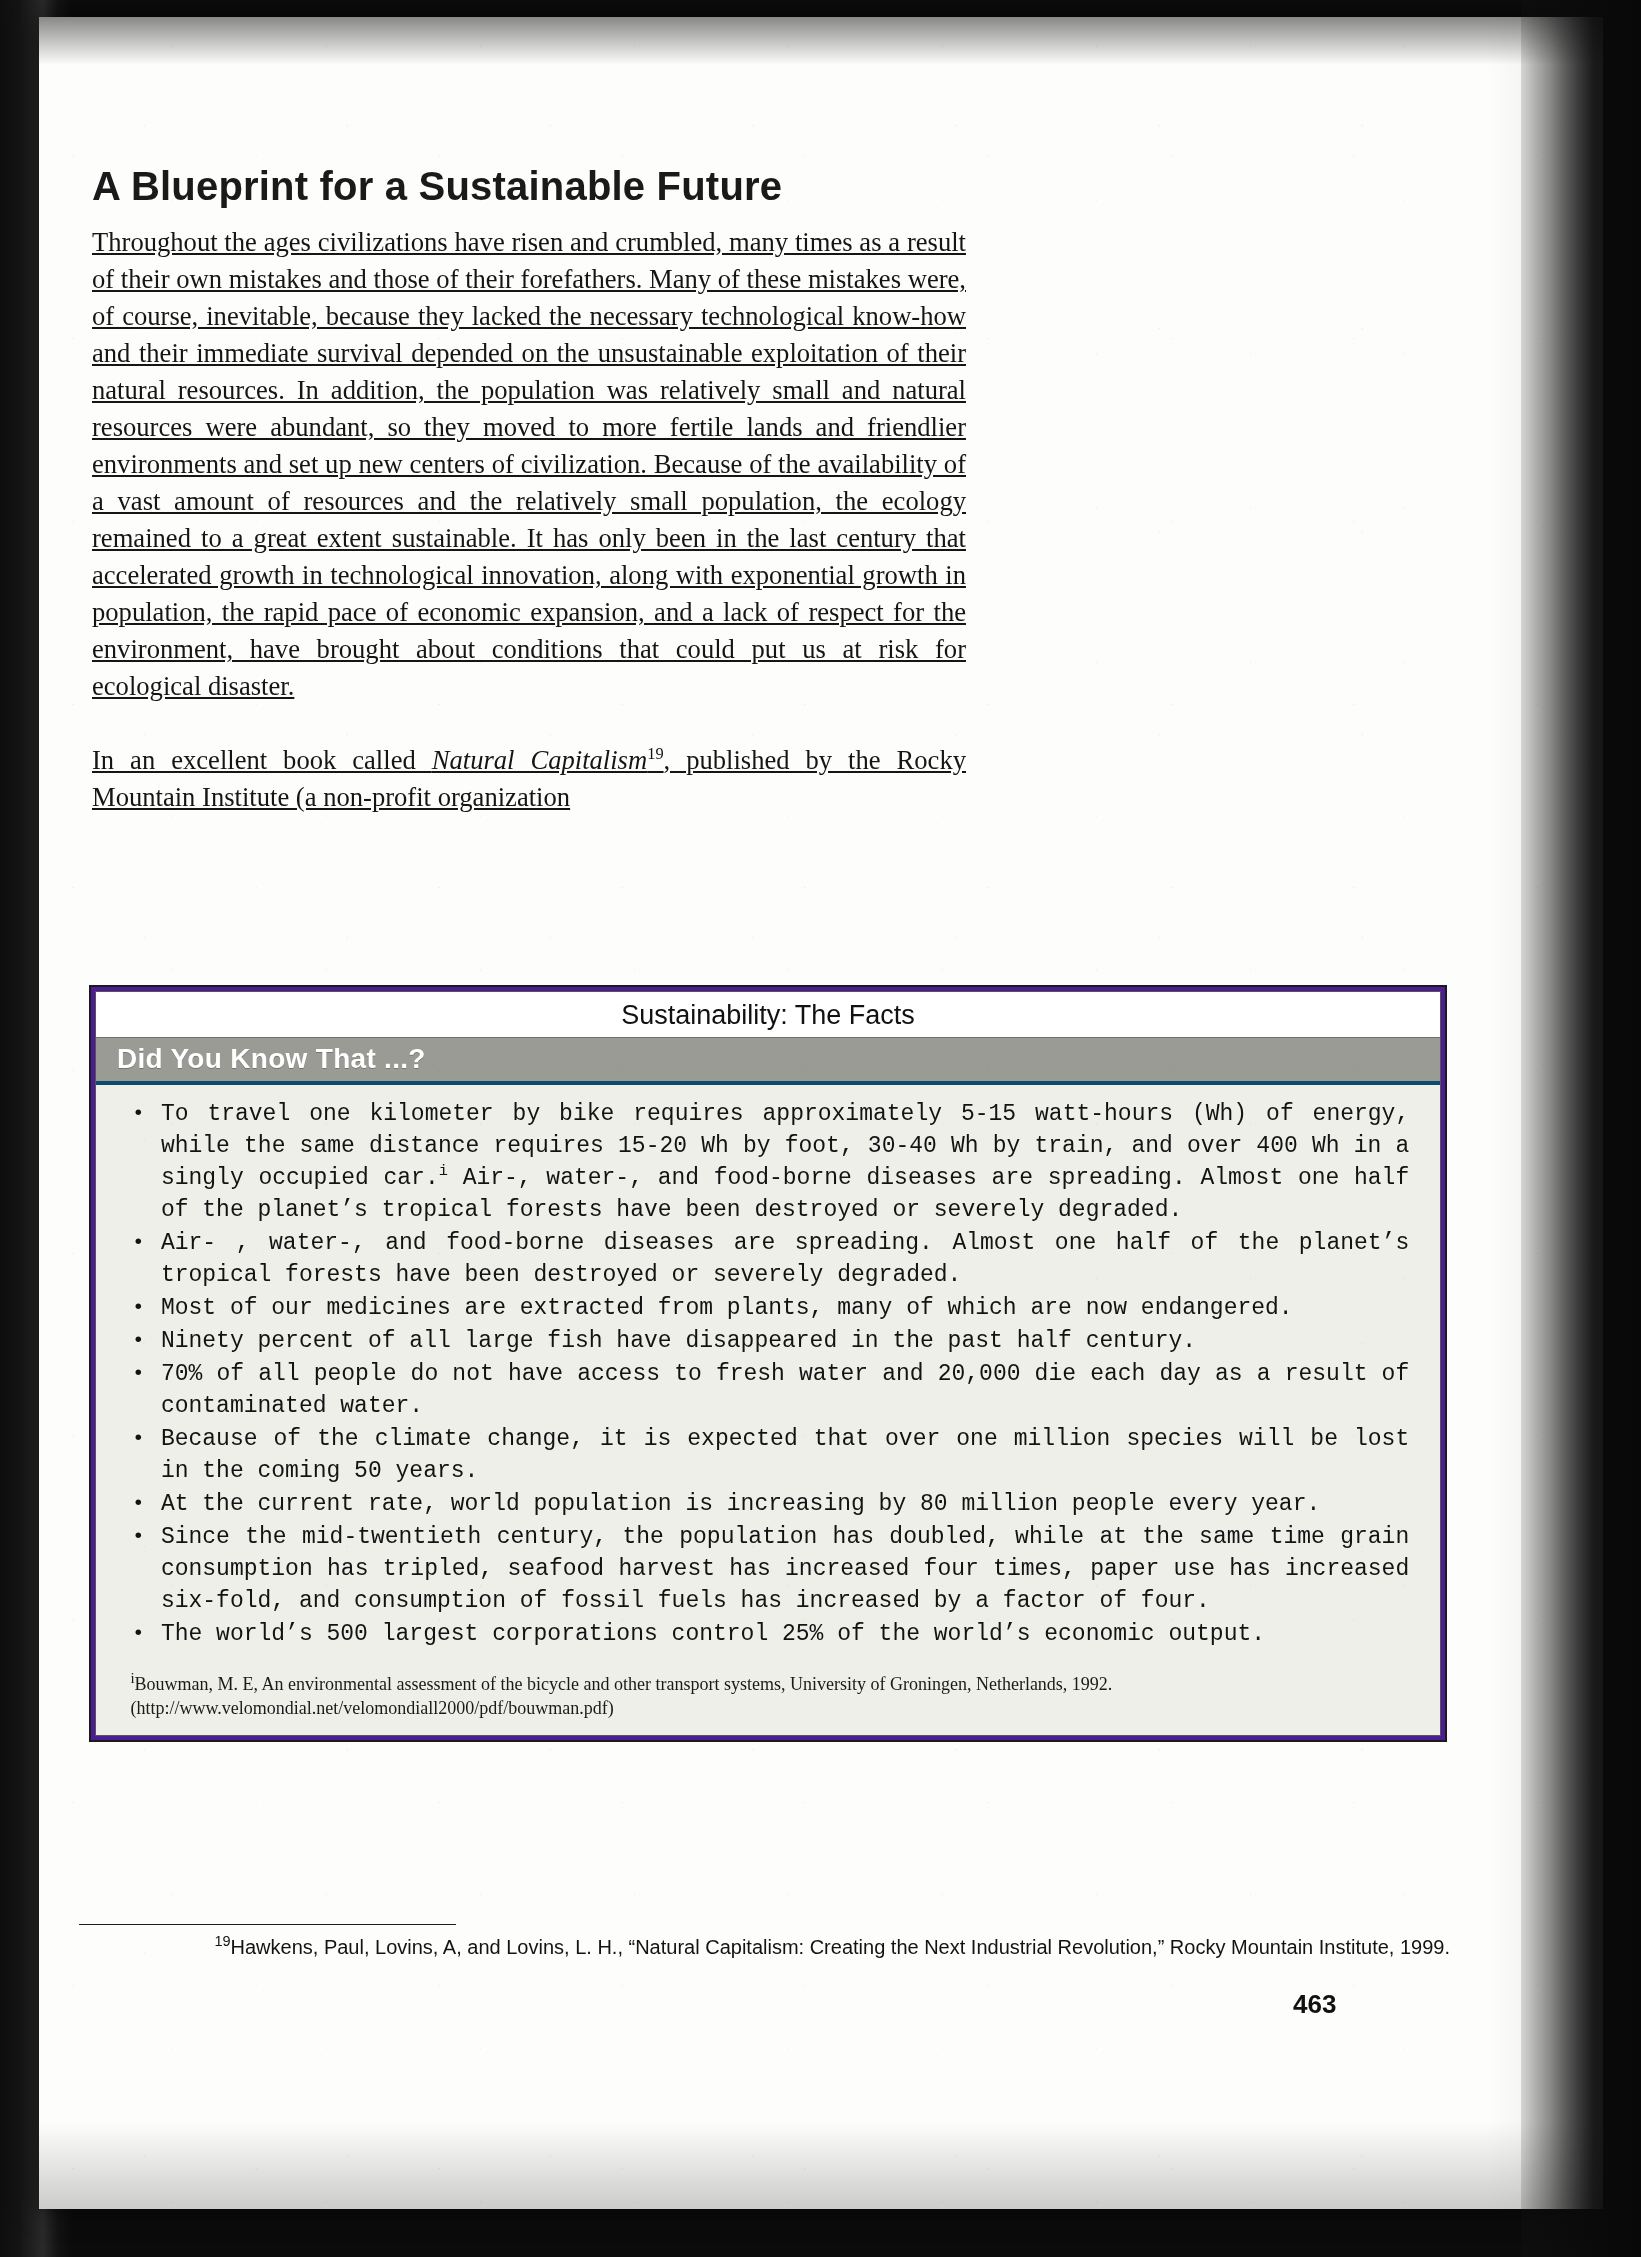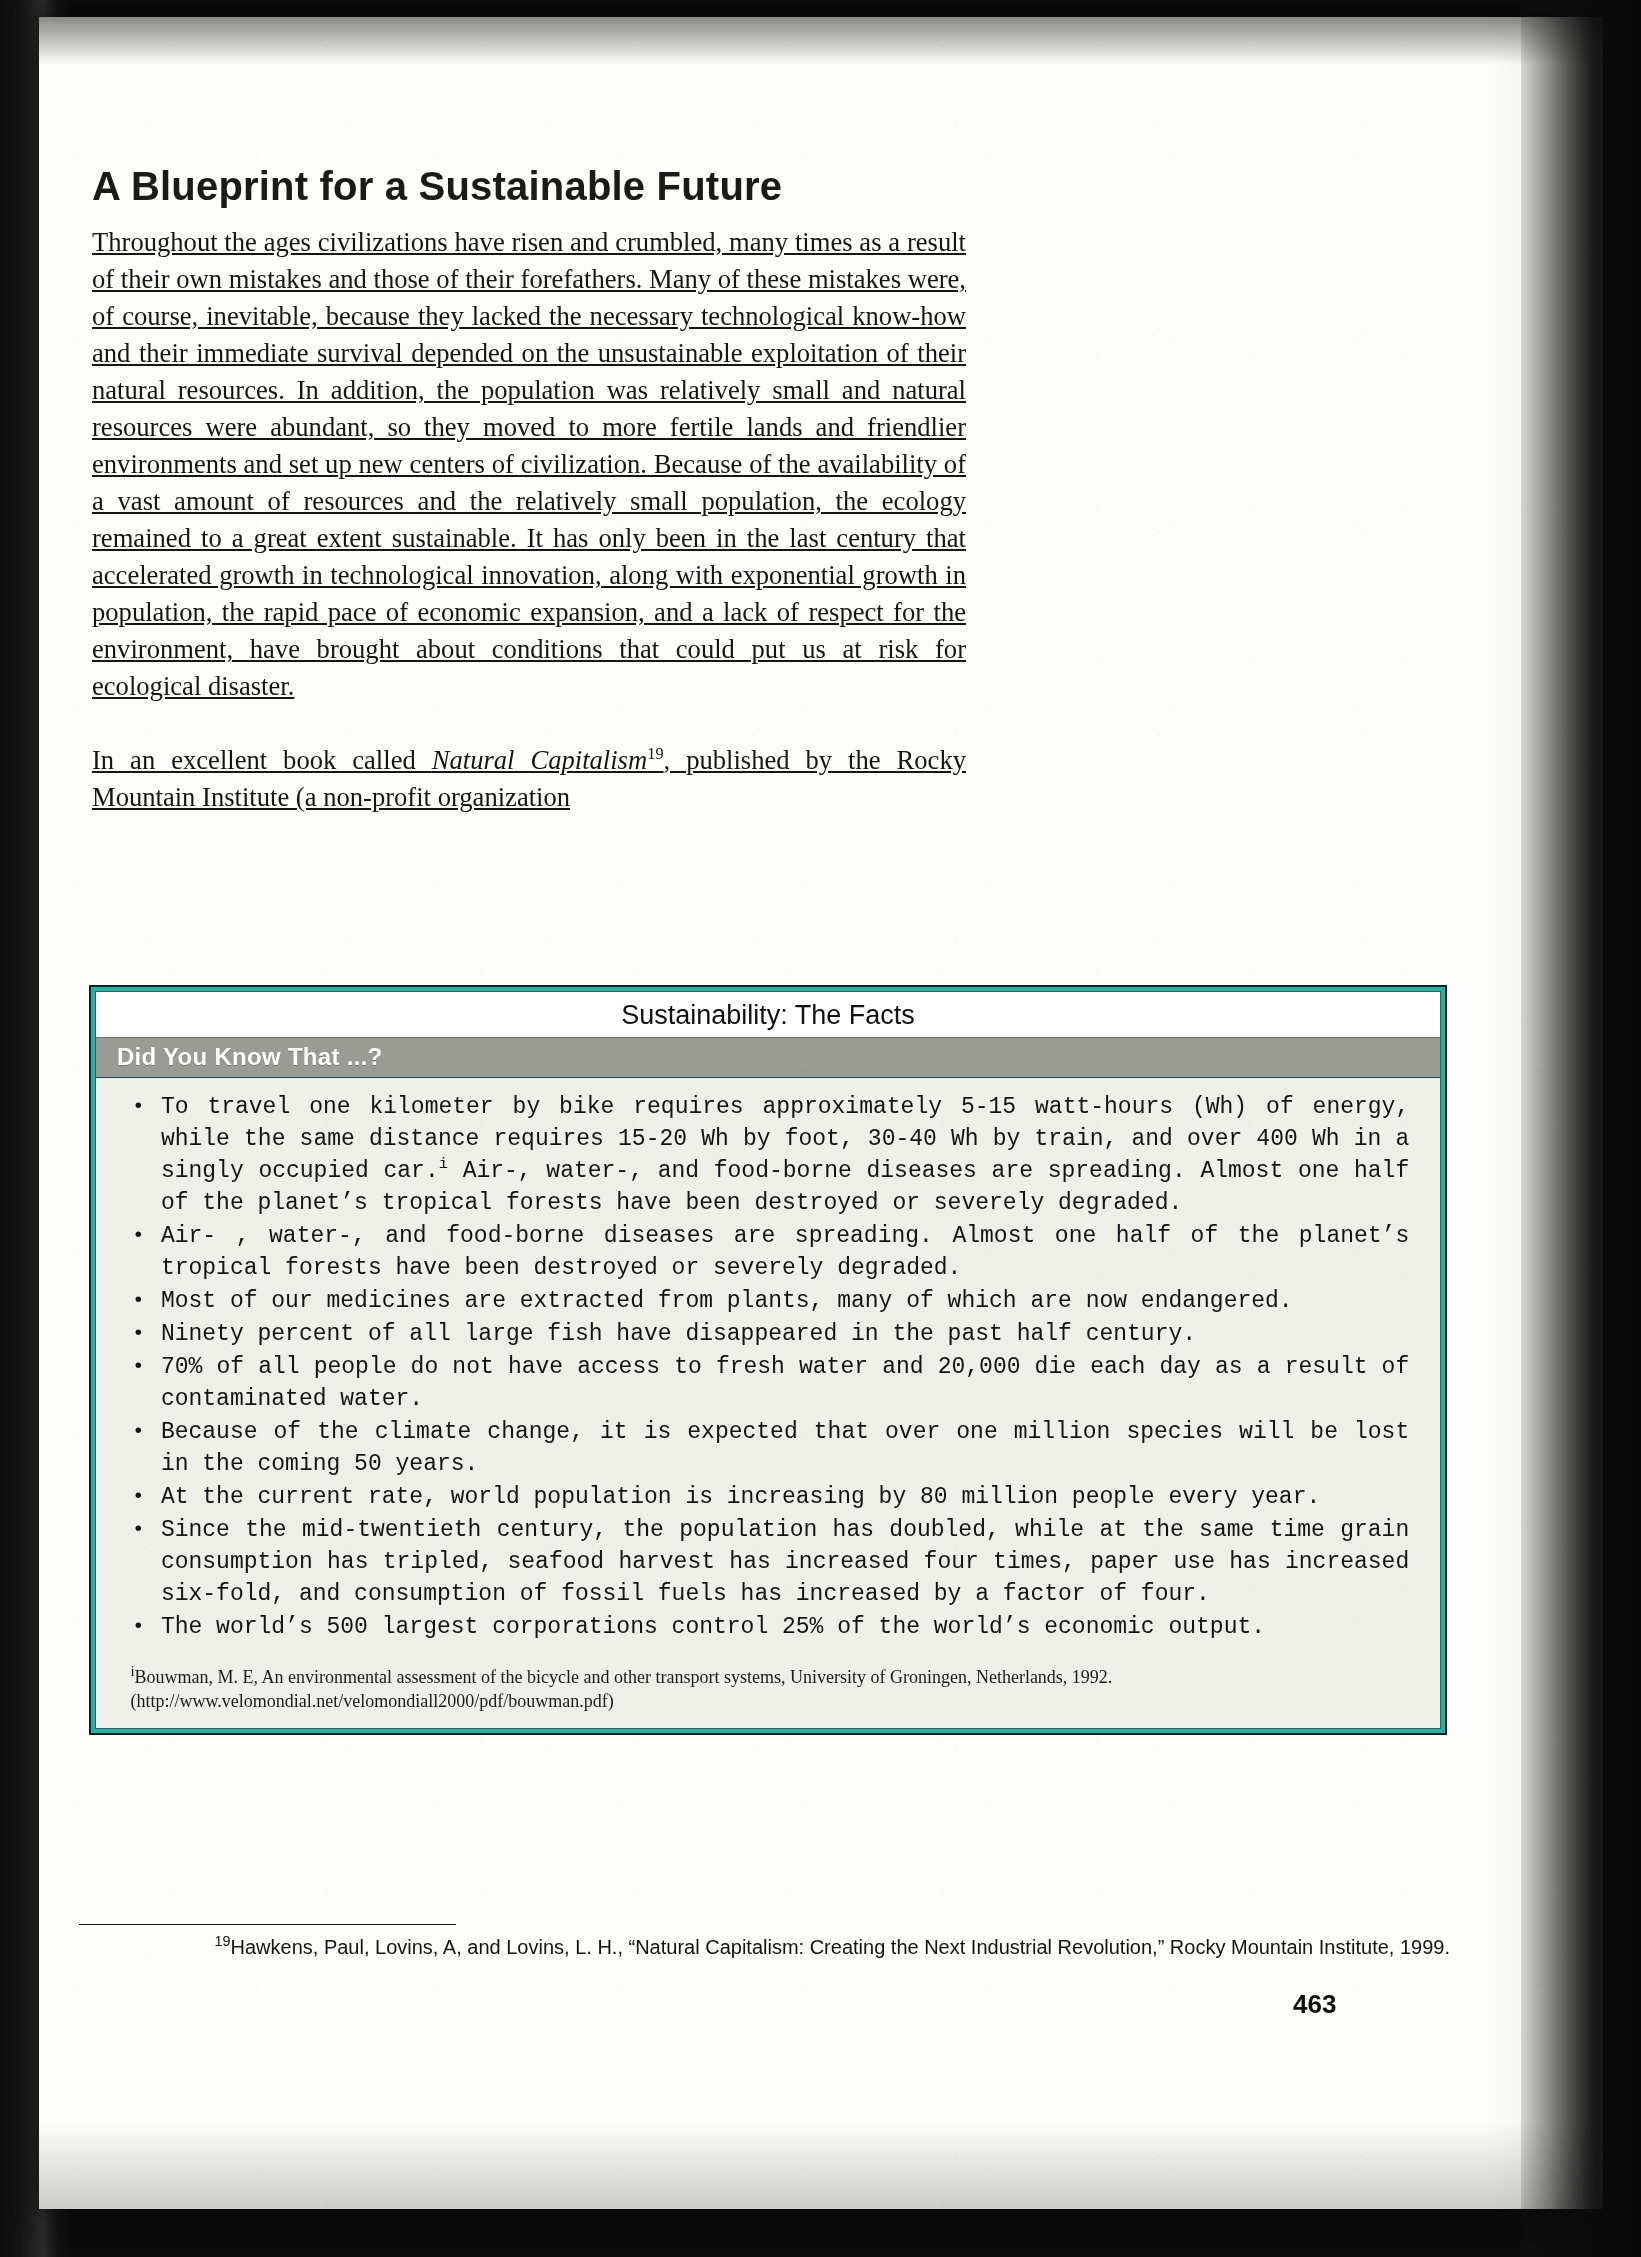--- a/index.html
+++ b/index.html
@@ -99,47 +99,47 @@
     line-height: 0;
   }
 
   
   .factbox {
     position: absolute;
     left: 89px;
     top: 985px;
     width: 1358px;
     border: 2.9px solid #1b1b1b;
-    background: #14b8a6;
+    background: #4c1d95;
     box-sizing: border-box;
   }
   .factbox-inner {
     border: 1px solid #555;
     margin: 3.9px;
     background: #ffffff;
   }
   .factbox-title {
     text-align: center;
     font-family: "Liberation Sans", sans-serif;
     font-size: 27px;
     color: #111;
     padding: 7.7px 0 6.8px 0;
     background: #ffffff;
   }
   .factbox-subhead {
     background: #9b9b96;
     color: #ffffff;
     font-family: "Liberation Sans", sans-serif;
     font-weight: bold;
-    font-size: 24px;
+    font-size: 28px;
     padding: 4.8px 0 5.8px 21px;
     letter-spacing: 0.3px;
     text-shadow: 0 1px 0 rgba(0,0,0,0.25);
     border-top: 1px solid #6f6f6b;
-    border-bottom: 1px solid #0c4a6e;
+    border-bottom: 4px solid #0c4a6e;
   }
   .factbox-body {
     background: #efefea;
     padding: 13.5px 27px 9.7px 21px;
   }
   ul.facts {
     margin: 0;
     padding: 0 0 0 44px;
     list-style: none;
   }

